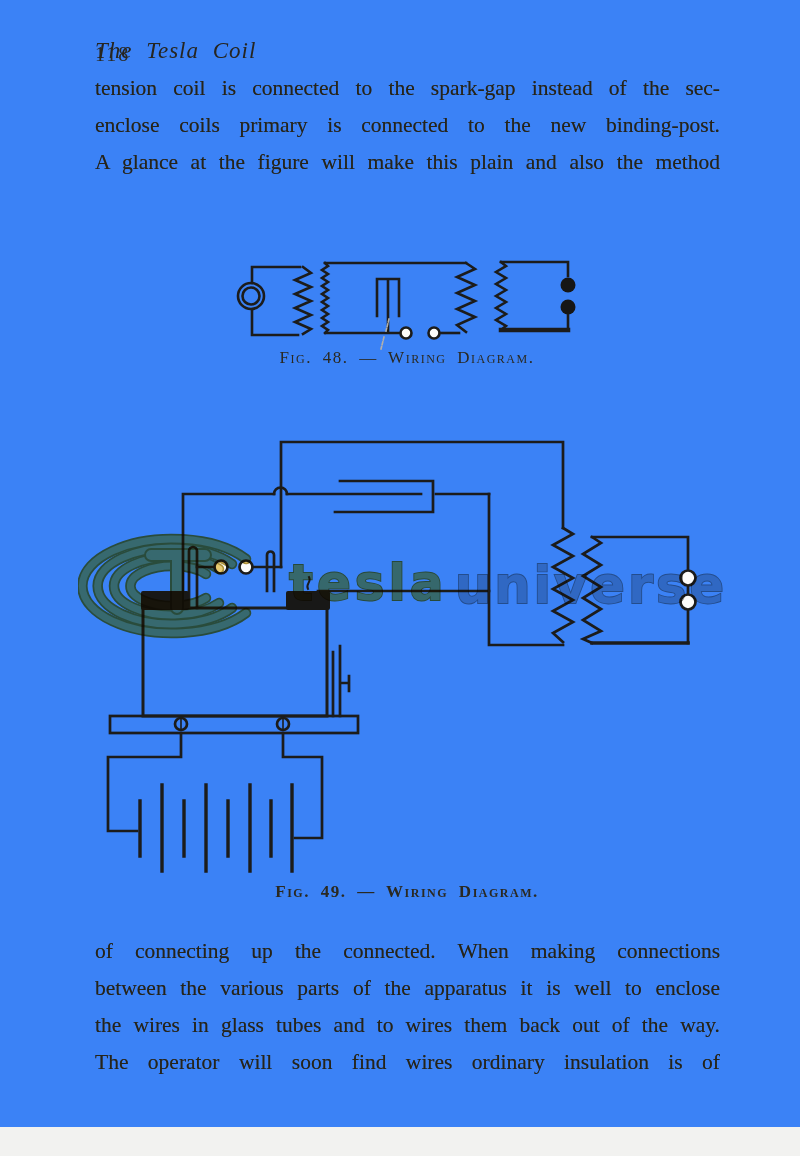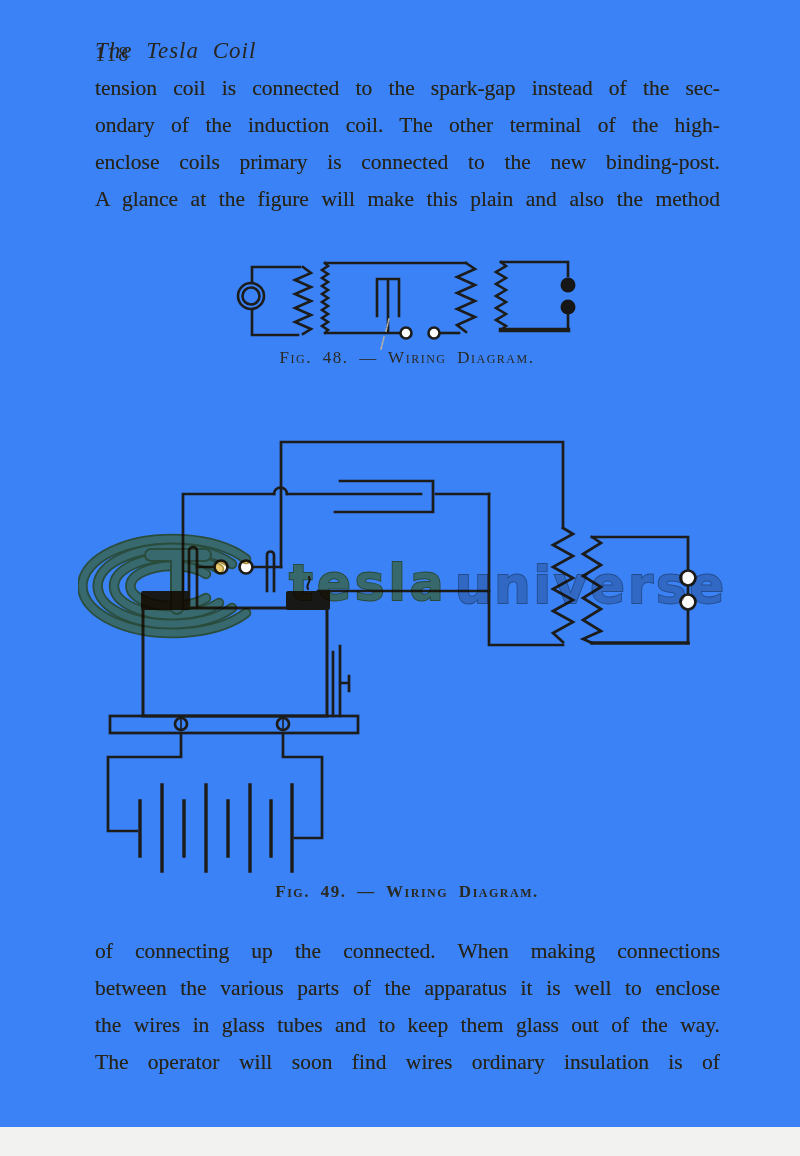--- a/index.html
+++ b/index.html
@@ -76,21 +76,20 @@
 
 <div class="page">
 
   <div class="header">
     <div class="page-number">118</div>
     <div class="running-title">The Tesla Coil</div>
   </div>
 
   <div class="paragraph para-top">
     <div class="tline">tension coil is connected to the spark-gap instead of the sec-</div>
-    <div class="tline">ondary of the induction coil.  The other terminal of the high-</div>
     <div class="tline">enclose coils primary is connected to the new binding-post.</div>
     <div class="tline">A glance at the figure will make this plain and also the method</div>
   </div>
 
   <svg id="fig48" class="fig-svg" viewBox="225 250 370 100">
     <g stroke="#1c1c1b" stroke-width="2.6" fill="none" stroke-linecap="square">
 
       <g>
         <path d="M252,283 V267 H300"></path>
         <polyline points="303,267 311,273 295,280 311,287 295,294 311,301 295,308 311,315 295,322 311,329 303,334"></polyline>
@@ -187,17 +186,17 @@
       <path class="wm-t-under" d="M151,555 H205 M177,555 V608"></path>
       <path class="wm-t-over" d="M151,555 H205 M177,555 V608"></path>
     </g>
     <text class="wm-word wm-tesla" x="289" y="600">tesla</text>
     <text class="wm-word wm-universe" x="455" y="603">universe</text>
   </svg>
 
   <div class="paragraph para-bottom">
     <div class="tline">of connecting up the connected.  When making connections</div>
     <div class="tline">between the various parts of the apparatus it is well to enclose</div>
-    <div class="tline">the wires in glass tubes and to keep them glass out of the way.</div>
+    <div class="tline">the wires in glass tubes and to wires them back out of the way.</div>
     <div class="tline">The operator will soon find wires ordinary insulation is of</div>
   </div>
 
 </div>
 
 </body></html>

